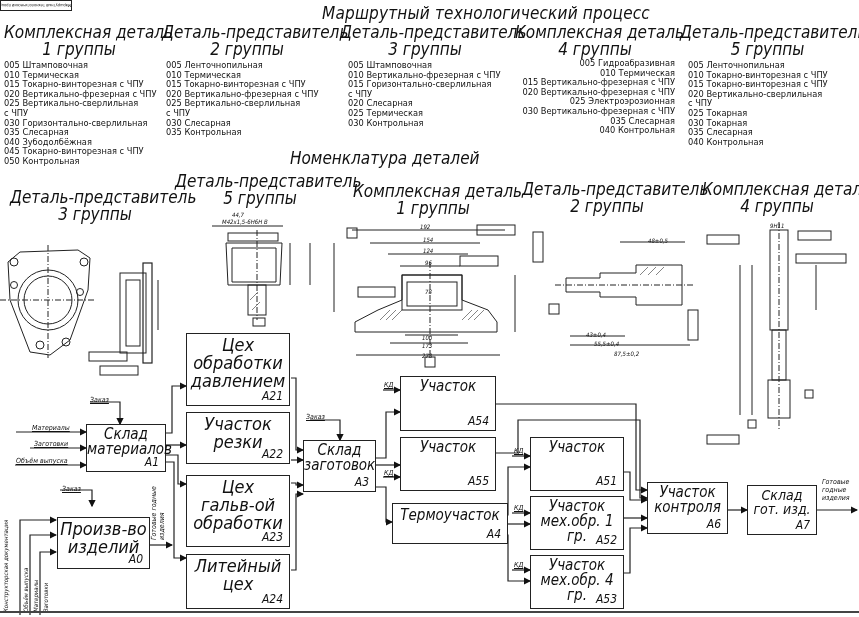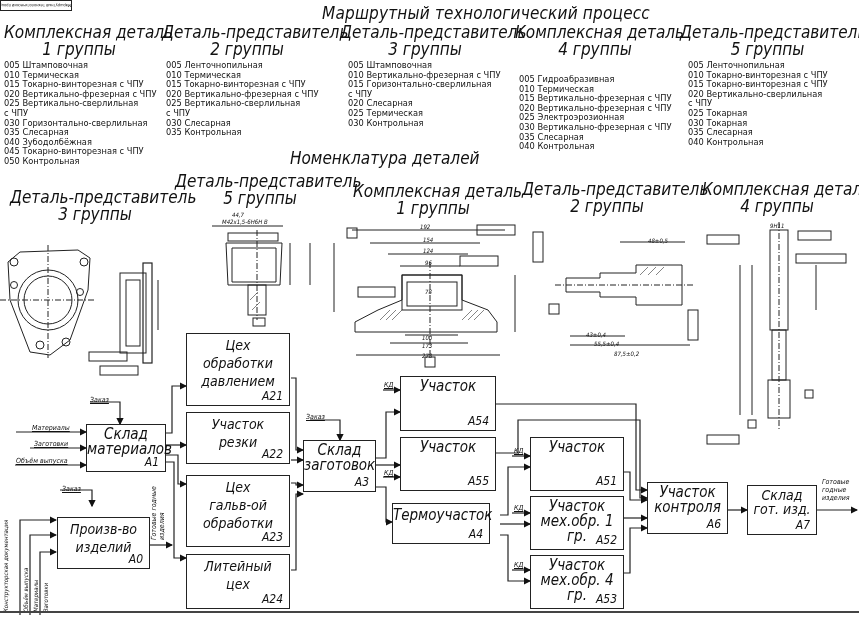--- a/index.html
+++ b/index.html
@@ -5,21 +5,21 @@
   html,body{margin:0;padding:0;background:#fff;}
   body{width:859px;height:617px;position:relative;overflow:hidden;font-family:"DejaVu Sans Condensed","DejaVu Sans",sans-serif;color:#111;}
   .abs{position:absolute;}
   .stamp{left:0;top:0;width:70px;height:9px;border:1px solid #222;font-size:4px;line-height:9px;overflow:hidden;white-space:nowrap;transform:scaleY(-1) scaleX(-1);}
   .main-title{left:322px;top:3px;font-size:17px;font-style:italic;letter-spacing:0.2px;}
   .grp-title{font-size:17px;font-style:italic;text-align:center;line-height:17px;white-space:nowrap;}
   .ops{font-size:9.2px;line-height:9.6px;white-space:nowrap;}
   .ops div{margin:0;}
   .nom-title{left:290px;top:148px;font-size:17px;font-style:italic;}
   .box{position:absolute;border:1.3px solid #222;background:#fff;box-sizing:border-box;}
-  .box .lbl{position:absolute;left:0;right:0;top:2px;text-align:center;font-style:italic;font-size:14px;line-height:18px;}
+  .box .lbl{position:absolute;left:0;right:0;top:2px;text-align:center;font-style:italic;font-size:18px;line-height:18px;}
   .box .code{position:absolute;right:6px;bottom:2px;font-style:italic;font-size:12px;}
   .small{font-size:7px;font-style:italic;white-space:nowrap;}
   svg{position:absolute;left:0;top:0;}
   .bottomline{left:0;top:611px;width:859px;height:2px;background:#444;}
 </style>
 </head>
 <body>
 
 <div class="abs stamp">Маршрутный технологический процесс</div>
 <div class="abs main-title">Маршрутный технологический процесс</div>
@@ -72,21 +72,21 @@
       <div>020 Слесарная</div>
       <div>025 Термическая</div>
       <div>030 Контрольная</div>
     </div>
 </div>
 <div class="abs" style="left:515px;top:24px;width:160px;">
   <div class="grp-title">
       <div>Комплексная деталь</div>
       <div>4 группы</div>
     </div>
-  <div class="ops" id="ops3" style="margin-top:16px;margin-left:4px;">
+  <div class="ops" id="ops3" style="margin-top:0;margin-left:4px;text-align:right;">
       <div>005 Гидроабразивная</div>
       <div>010 Термическая</div>
       <div>015 Вертикально-фрезерная с ЧПУ</div>
       <div>020 Вертикально-фрезерная с ЧПУ</div>
       <div>025 Электроэрозионная</div>
       <div>030 Вертикально-фрезерная с ЧПУ</div>
       <div>035 Слесарная</div>
       <div>040 Контрольная</div>
     </div>
 </div>
@@ -357,21 +357,21 @@
       <div>Участок</div>
     </div>
   <div class="code">A54</div>
 </div>
 <div class="box" style="left:400px;top:437px;width:96px;height:54px;">
   <div class="lbl" id="lbl-A55" style="font-size:15px;line-height:15px;">
       <div>Участок</div>
     </div>
   <div class="code">A55</div>
 </div>
-<div class="box" style="left:392px;top:503px;width:98px;height:41px;">
+<div class="box" style="left:392px;top:503px;width:116px;height:41px;">
   <div class="lbl" id="lbl-A4" style="font-size:15px;line-height:15px;top:4px;">
       <div>Термоучасток</div>
     </div>
   <div class="code">A4</div>
 </div>
 <div class="box" style="left:530px;top:437px;width:94px;height:54px;">
   <div class="lbl" id="lbl-A51" style="font-size:15px;line-height:15px;">
       <div>Участок</div>
     </div>
   <div class="code">A51</div>

